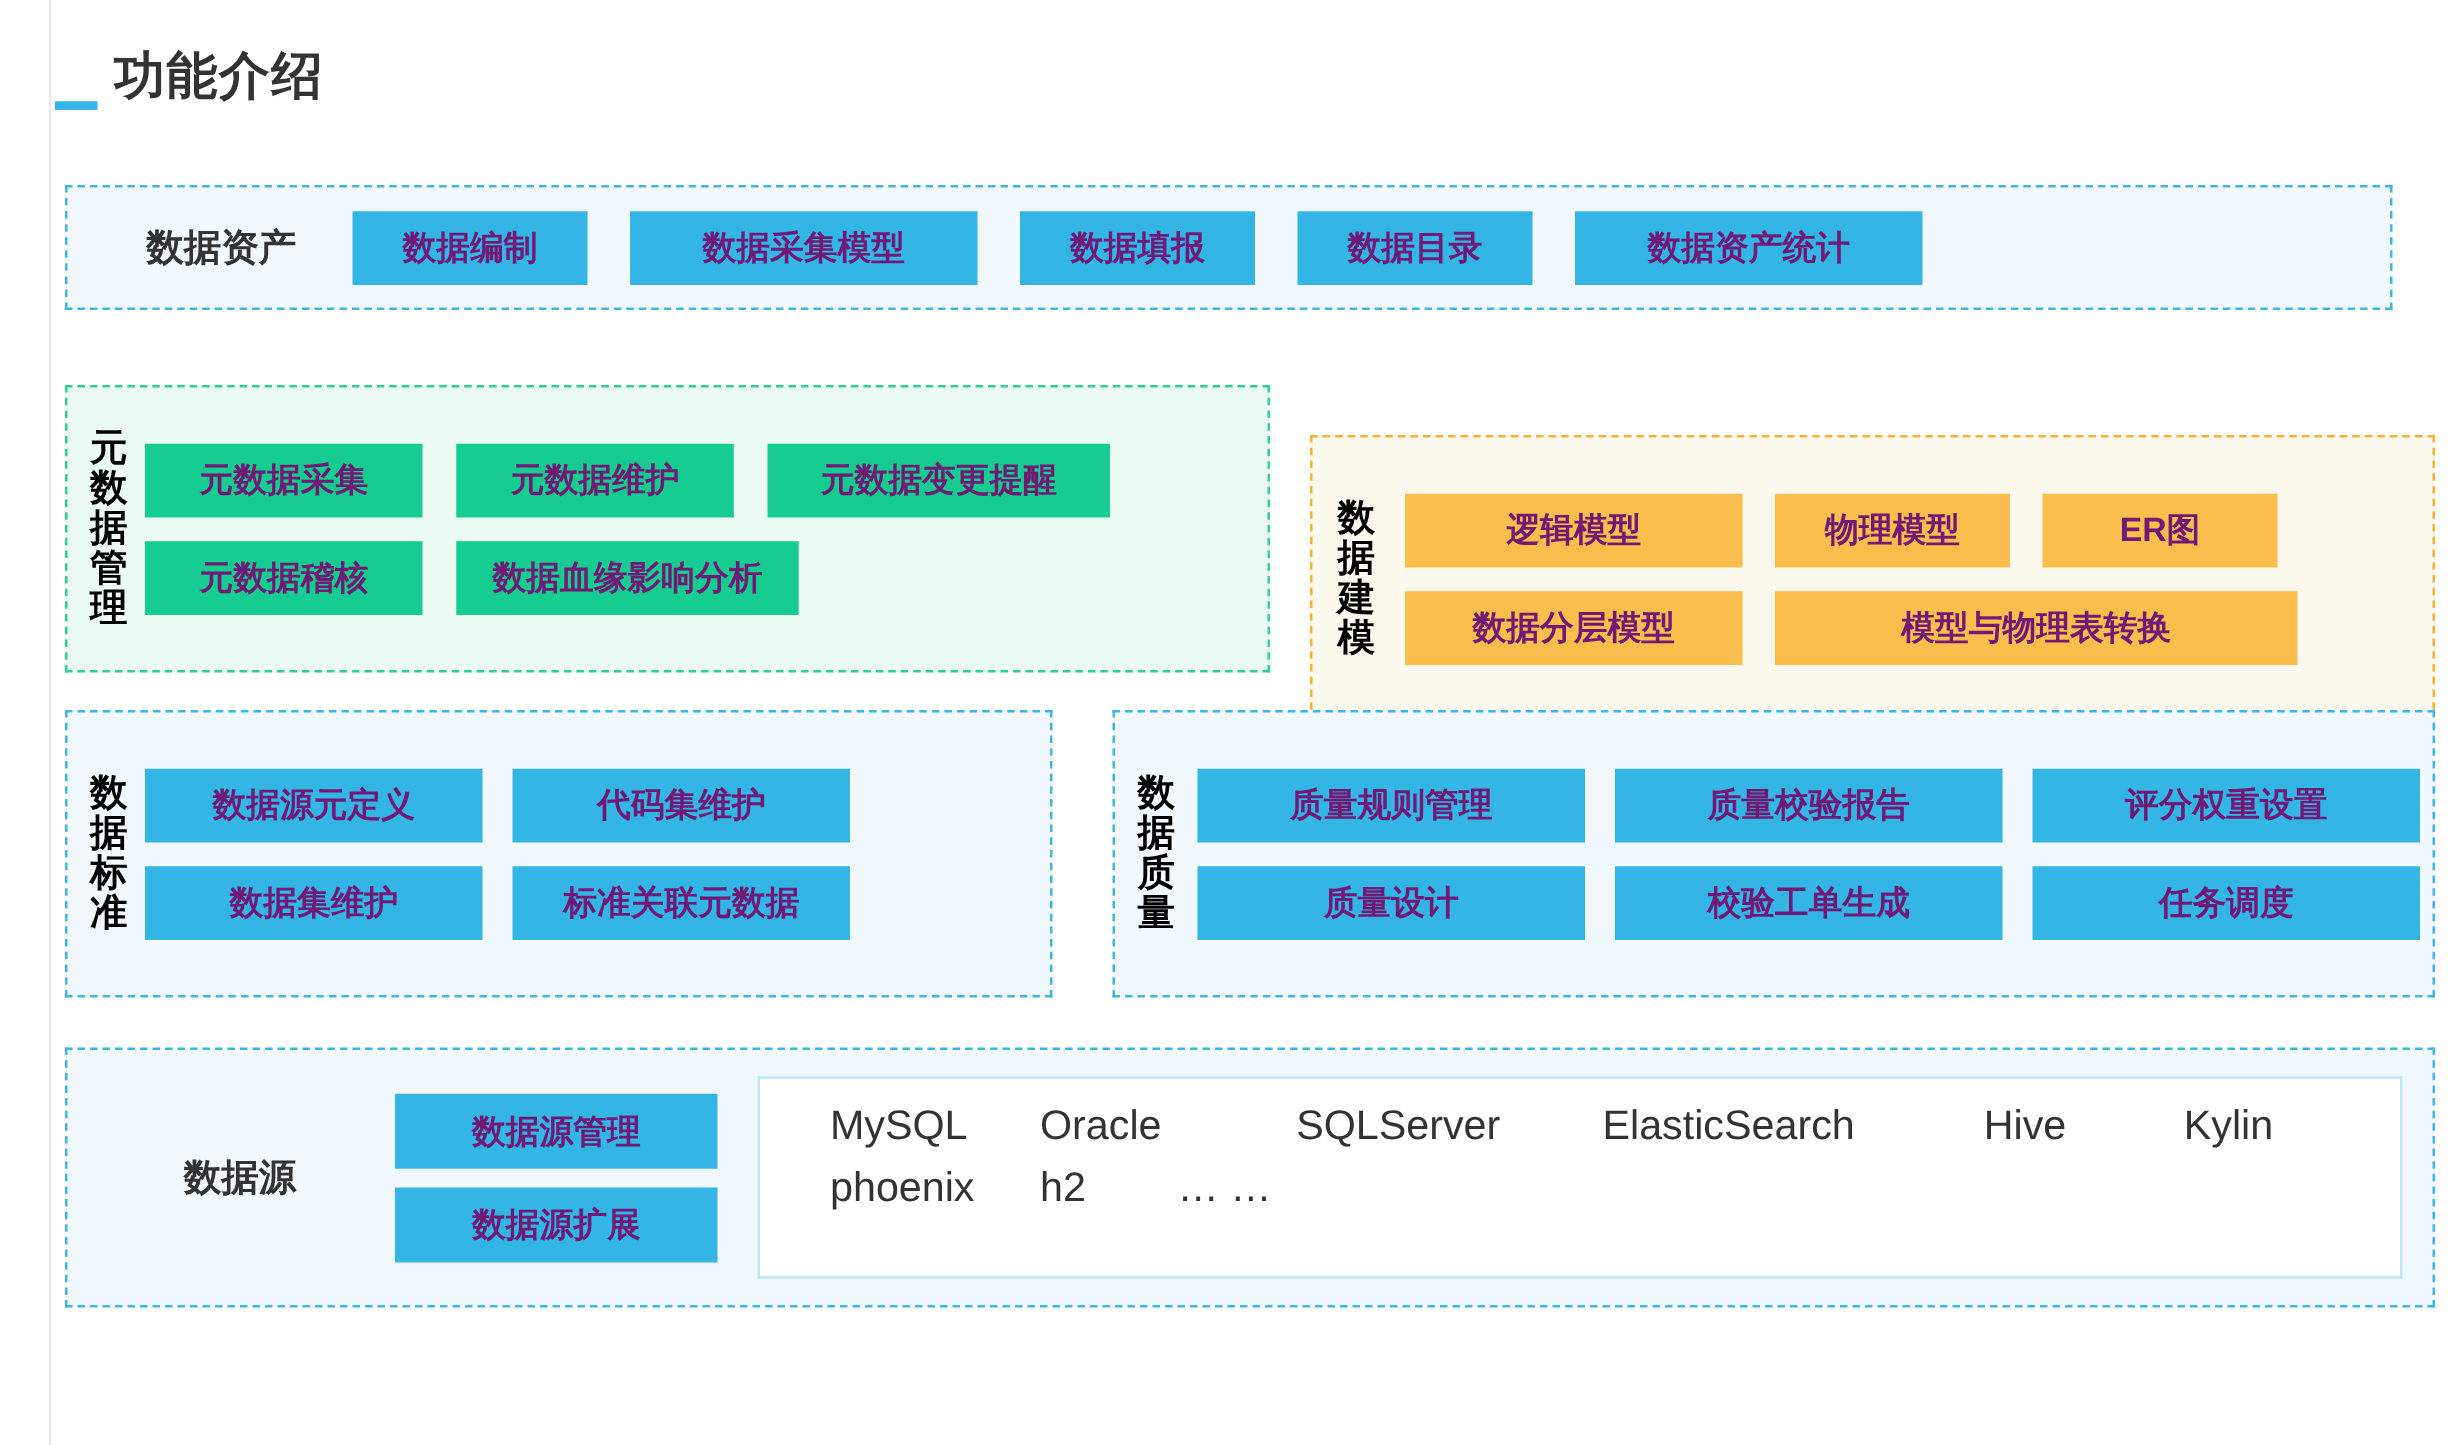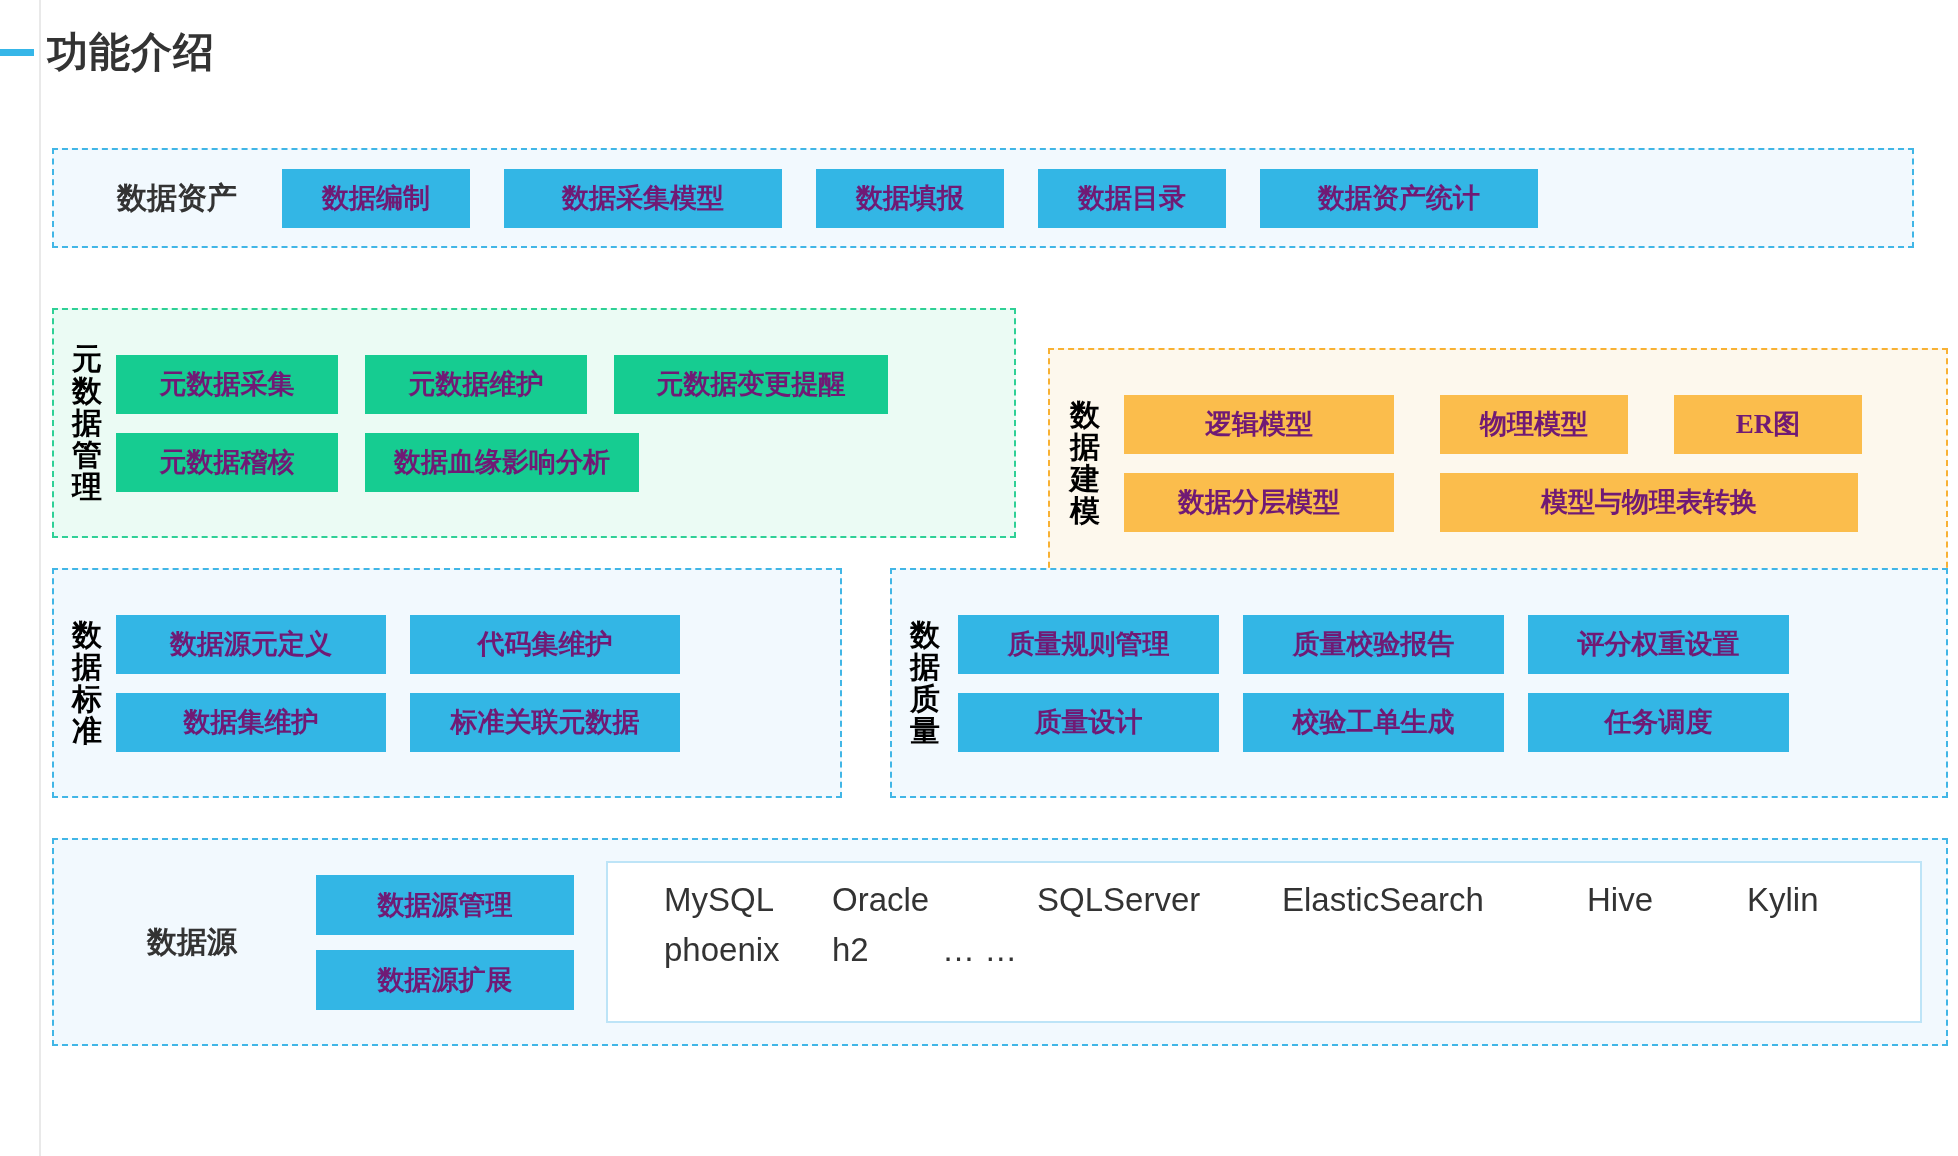--- a/index.html
+++ b/index.html
@@ -30,21 +30,22 @@
     background: #e9e9e9;
   }
 
   
   .page-header {
     position: absolute;
     left: 0;
     top: 16px;
     height: 72px;
     display: flex;
-    align-items: center;
+    align-items: flex-end;
+    padding-left: 44px;
   }
   .header-dash {
     width: 34px;
     height: 7px;
     background: #36b6e8;
     margin-right: 13px;
     margin-left: 0px;
     flex: none;
   }
   .page-title {
@@ -140,21 +141,21 @@
   #panel-meta .chip.wide { width: 274px; }
 
   
   #panel-model {
     left: 1048px; top: 308px; width: 900px; height: 230px;
     padding-left: 16px;
     margin-top: 40px;
   }
   #panel-model .label-v { margin-right: 20px; }
   #panel-model .rows { gap: 19px; }
-  #panel-model .row { gap: 46px; font-family: Liberation Serif, serif; }
+  #panel-model .row { gap: 26px; }
   #panel-model .chip { width: 188px; }
   #panel-model .chip.wide { width: 270px; }
   #panel-model .chip.xwide { width: 418px; }
 
   
   #panel-std {
     left: 52px; top: 568px; width: 790px; height: 230px;
     padding-left: 14px;
   }
   #panel-std .label-v { margin-right: 10px; }
@@ -163,21 +164,21 @@
   #panel-std .chip { width: 270px; }
 
   
   #panel-qual {
     left: 890px; top: 568px; width: 1058px; height: 230px;
     padding-left: 14px;
   }
   #panel-qual .label-v { margin-right: 14px; }
   #panel-qual .rows { gap: 19px; }
   #panel-qual .row { gap: 24px; }
-  #panel-qual .chip { width: 261px; }
+  #panel-qual .chip { width: 310px; }
 
   
   #panel-src {
     left: 52px; top: 838px; width: 1896px; height: 208px;
     padding-left: 14px;
   }
   #panel-src .label-h { width: 248px; }
   #panel-src .srcbtns {
     display: flex;
     flex-direction: column;

